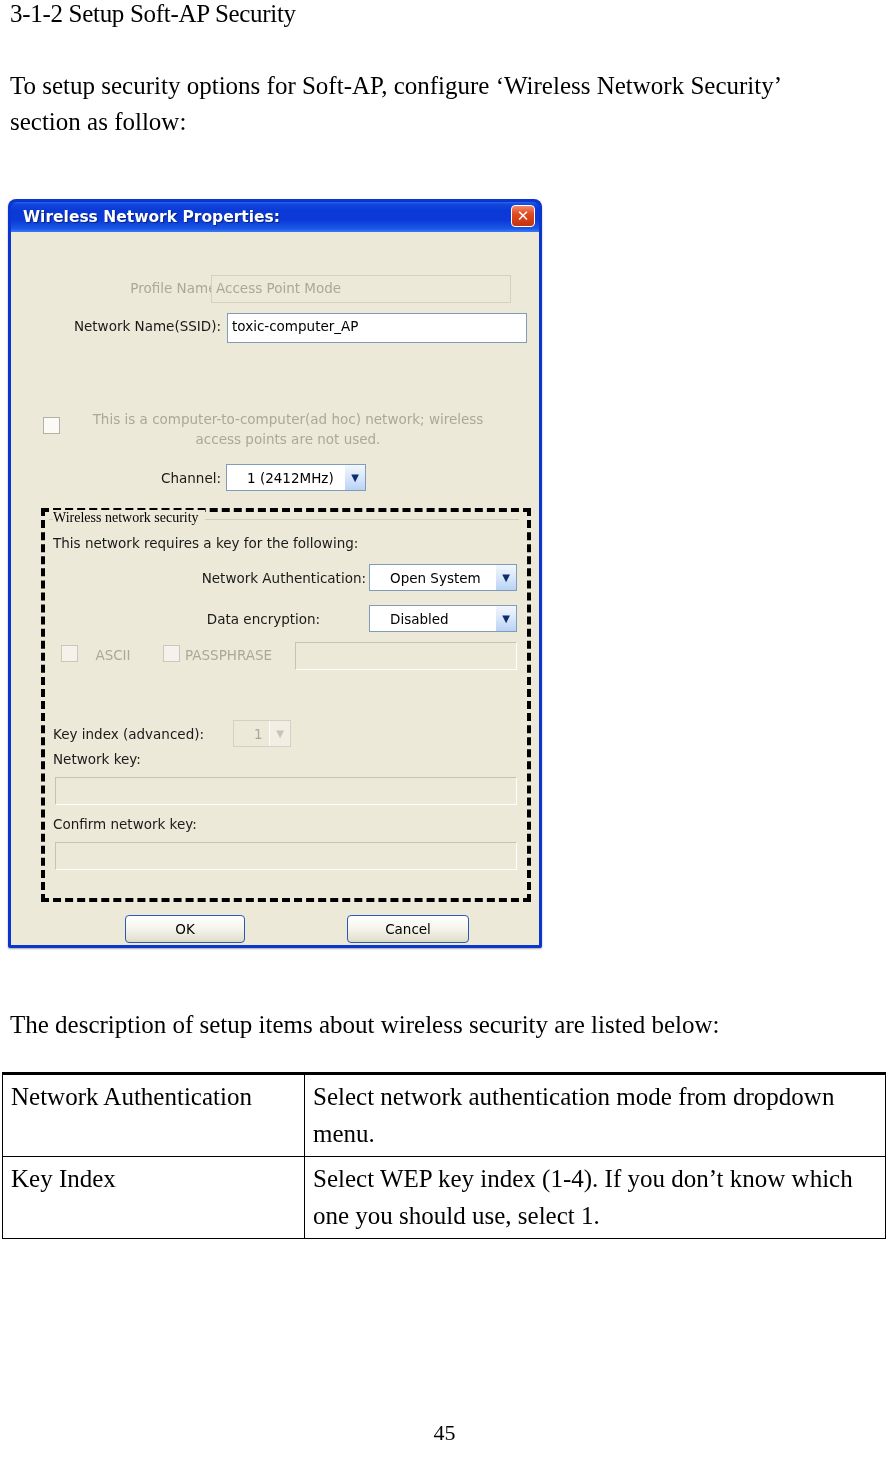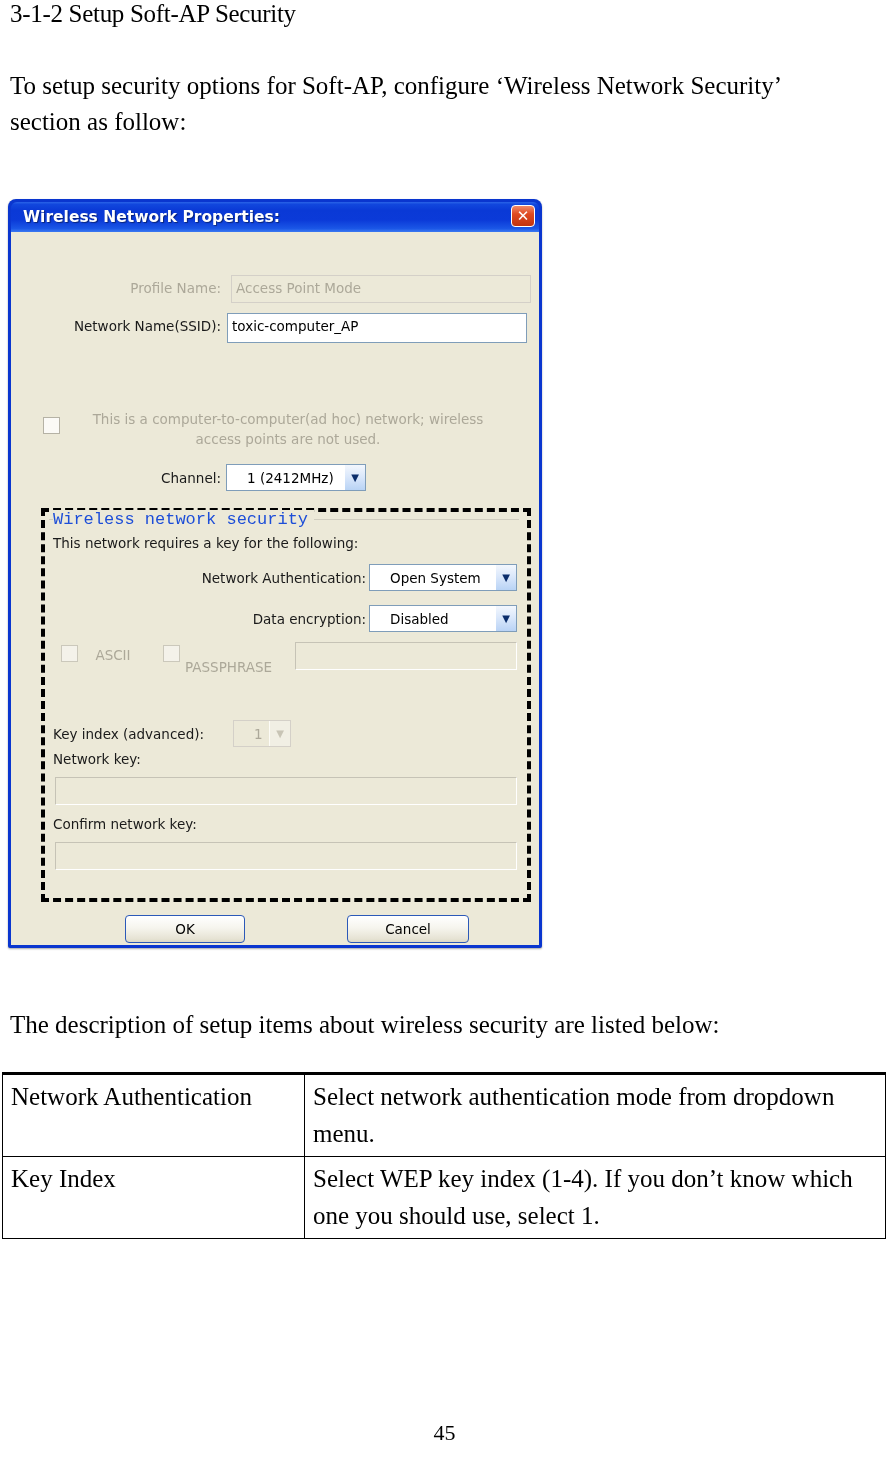--- a/index.html
+++ b/index.html
@@ -194,23 +194,23 @@
   }
 
   
   .groupbox-line {
     position: absolute;
     height: 1px;
     background: #d0cdbf;
   }
   .groupbox-title {
     position: absolute;
-    font-family: Liberation Mono, monospace;
-    font-size: 17px;
-    color: #1d4ed8;
+    font-family: Liberation Serif, serif;
+    font-size: 14px;
+    color: #000000;
     background: #ece9d8;
     padding-right: 6px;
     white-space: nowrap;
   }
 
   
   .pushbtn {
     position: absolute;
     box-sizing: border-box;
     height: 28px;
@@ -265,21 +265,21 @@
 <div class="dialog">
 
   <div class="dialog-titlebar">
     <span class="dialog-title">Wireless Network Properties:</span>
     <div class="close-btn">✕</div>
   </div>
 
   <div class="dialog-body">
 
     <div class="fld-label disabled" style="left:52px; top:48px; width:158px;">Profile Name:</div>
-    <div class="textbox disabled" style="left:220px; top:43px; width:300px; height:28px;">Access Point Mode</div>
+    <div class="textbox disabled" style="left:200px; top:43px; width:300px; height:28px;">Access Point Mode</div>
 
     <div class="fld-label" style="left:30px; top:86px; width:180px;">Network Name(SSID):</div>
     <div class="textbox" style="left:216px; top:81px; width:300px; height:30px;">toxic-computer_AP</div>
 
     <div class="cbox" style="left:32px; top:185px;"></div>
     <div class="fld-label disabled" style="left:57px; top:177px; width:440px; text-align:center; white-space:normal; line-height:20px;">This is a computer-to-computer(ad hoc) network; wireless access points are not used.</div>
 
     <div class="fld-label" style="left:130px; top:238px; width:80px;">Channel:</div>
     <div class="combo" style="left:215px; top:232px; width:140px; height:27px;">
       <span class="combo-text">1  (2412MHz)</span>
@@ -292,31 +292,31 @@
     <div class="groupbox-title" style="left:42px; top:278px;">Wireless network security</div>
 
     <div class="fld-label" style="left:42px; top:303px; width:420px; text-align:left;">This network requires a key for the following:</div>
 
     <div class="fld-label" style="left:150px; top:338px; width:205px;">Network Authentication:</div>
     <div class="combo" style="left:358px; top:332px; width:148px; height:27px;">
       <span class="combo-text">Open System</span>
       <span class="combo-arrow">▼</span>
     </div>
 
-    <div class="fld-label" style="left:150px; top:379px; width:205px;">Data encryption:</div>
+    <div class="fld-label" style="left:150px; top:379px; width:205px;text-align:center;">Data encryption:</div>
     <div class="combo" style="left:358px; top:373px; width:148px; height:27px;">
       <span class="combo-text">Disabled</span>
       <span class="combo-arrow">▼</span>
     </div>
 
     <div class="cbox" style="left:50px; top:413px; border-color:#cbc8bb; background:#f4f2ea;"></div>
     <div class="fld-label disabled" style="left:72px; top:415px; width:60px; text-align:center;">ASCII</div>
 
     <div class="cbox" style="left:152px; top:413px; border-color:#cbc8bb; background:#f4f2ea;"></div>
-    <div class="fld-label disabled" style="left:174px; top:415px; width:110px; text-align:left;margin-top:12px;">PASSPHRASE</div>
+    <div class="fld-label disabled" style="left:174px; top:415px; width:110px; text-align:left;">PASSPHRASE</div>
 
     <div class="textbox sunken" style="left:284px; top:410px; width:222px; height:28px;"></div>
 
     <div class="fld-label" style="left:42px; top:494px; width:174px; text-align:left;">Key index (advanced):</div>
     <div class="combo disabled" style="left:222px; top:488px; width:58px; height:27px;">
       <span class="combo-text">1</span>
       <span class="combo-arrow">▼</span>
     </div>
 
     <div class="fld-label" style="left:42px; top:519px; width:170px; text-align:left;">Network key:</div>

